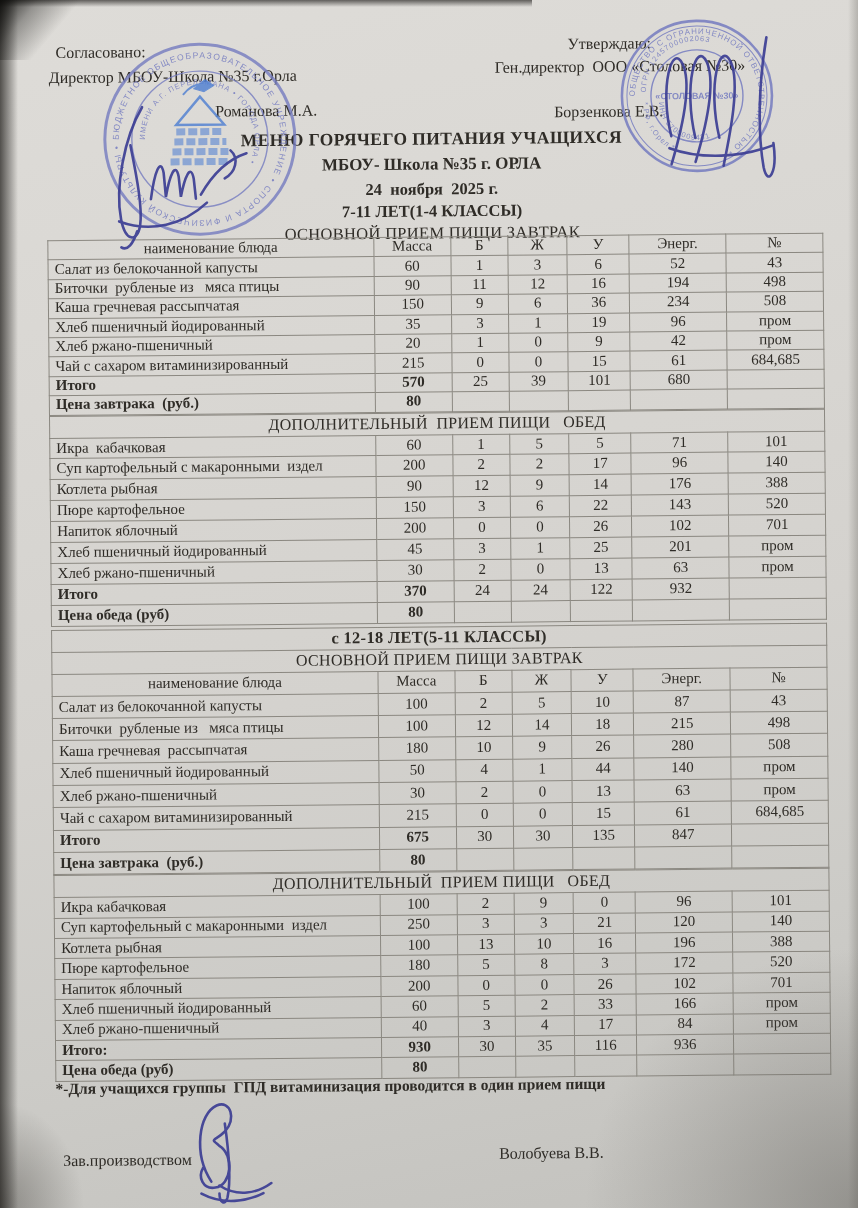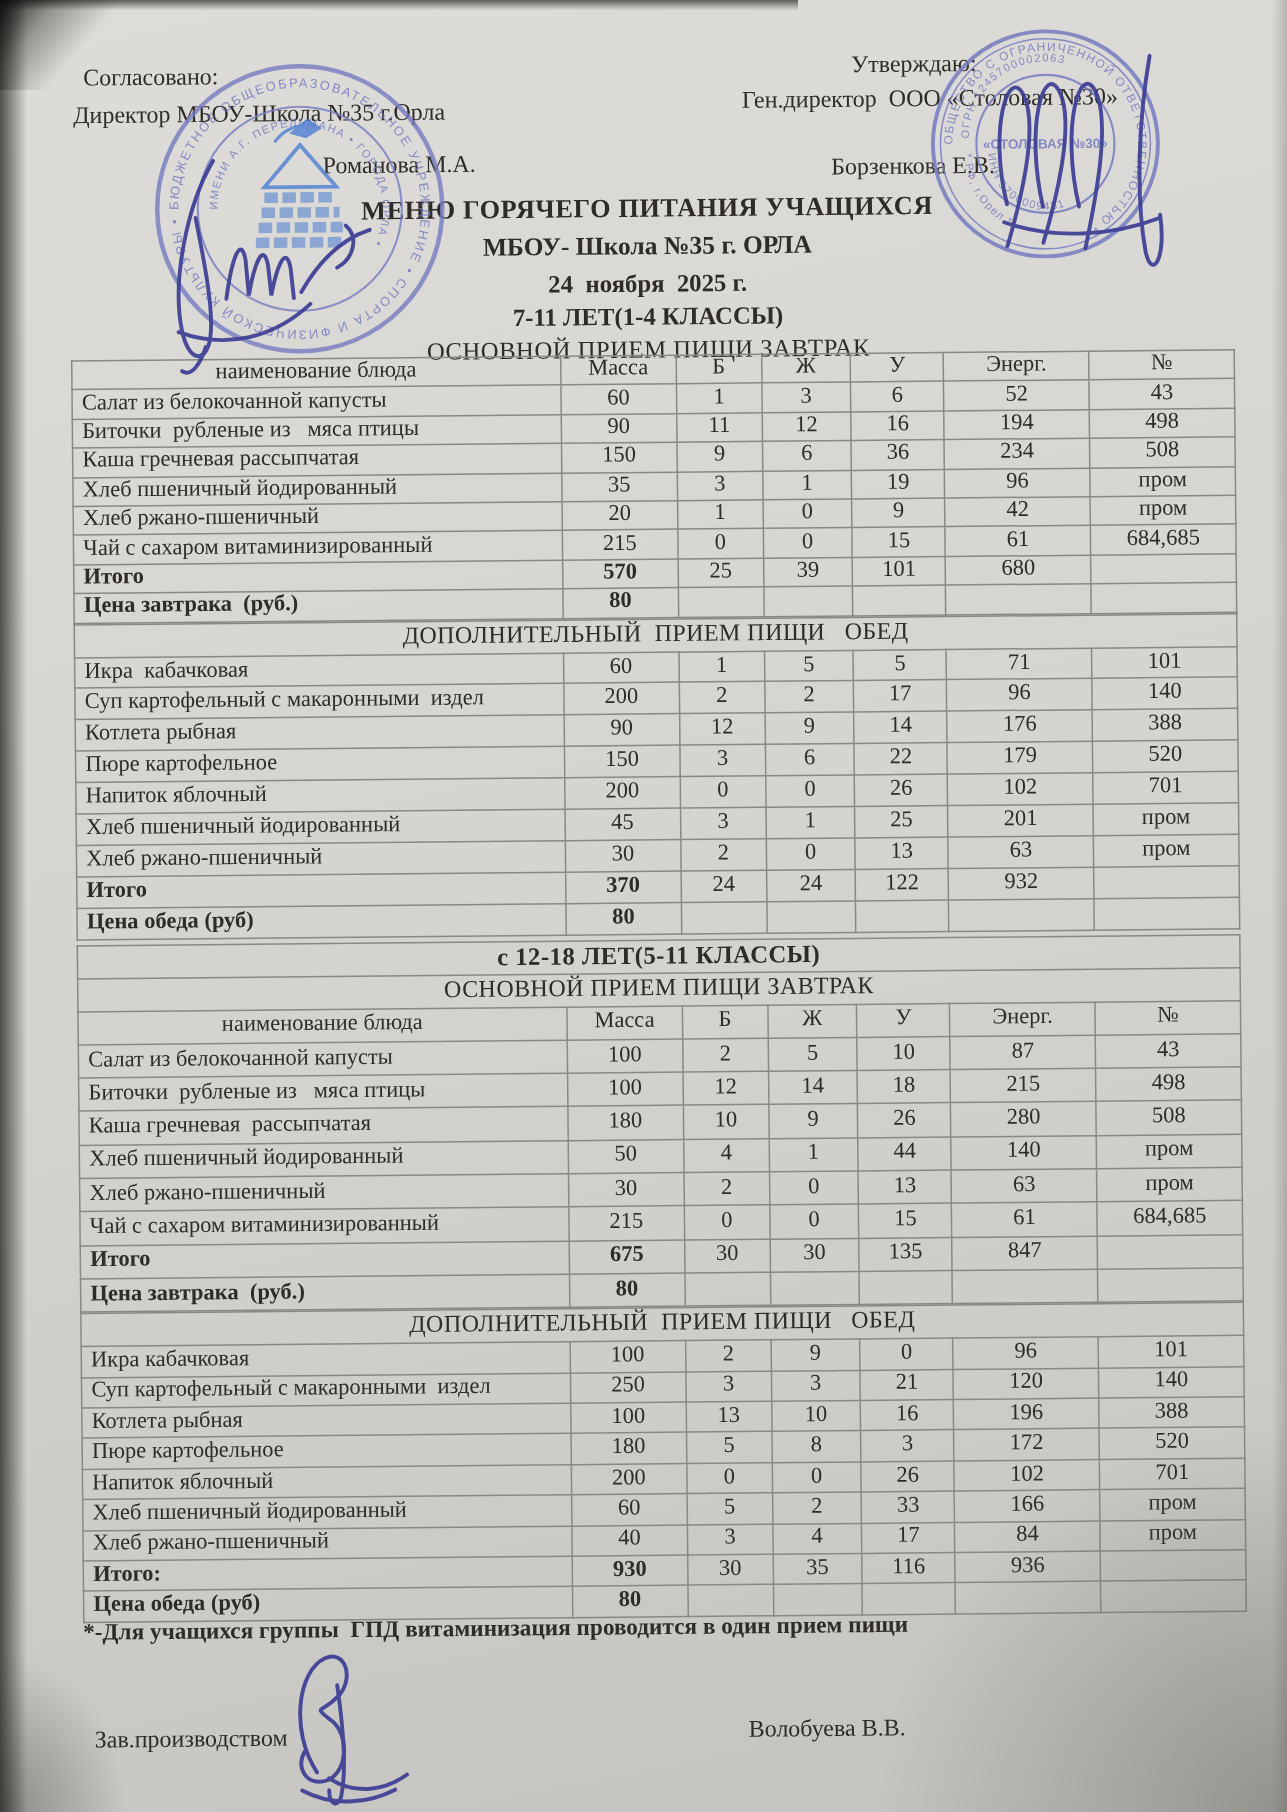--- a/index.html
+++ b/index.html
@@ -199,21 +199,21 @@
               <td class="num">14</td>
               <td class="num">176</td>
               <td class="num">388</td>
             </tr>
             <tr>
               <td class="dish">Пюре картофельное</td>
               <td class="num">150</td>
               <td class="num">3</td>
               <td class="num">6</td>
               <td class="num">22</td>
-              <td class="num">179</td>
+              <td class="num">143</td>
               <td class="num">520</td>
             </tr>
             <tr>
               <td class="dish">Напиток яблочный</td>
               <td class="num">200</td>
               <td class="num">0</td>
               <td class="num">0</td>
               <td class="num">26</td>
               <td class="num">102</td>
               <td class="num">701</td>

